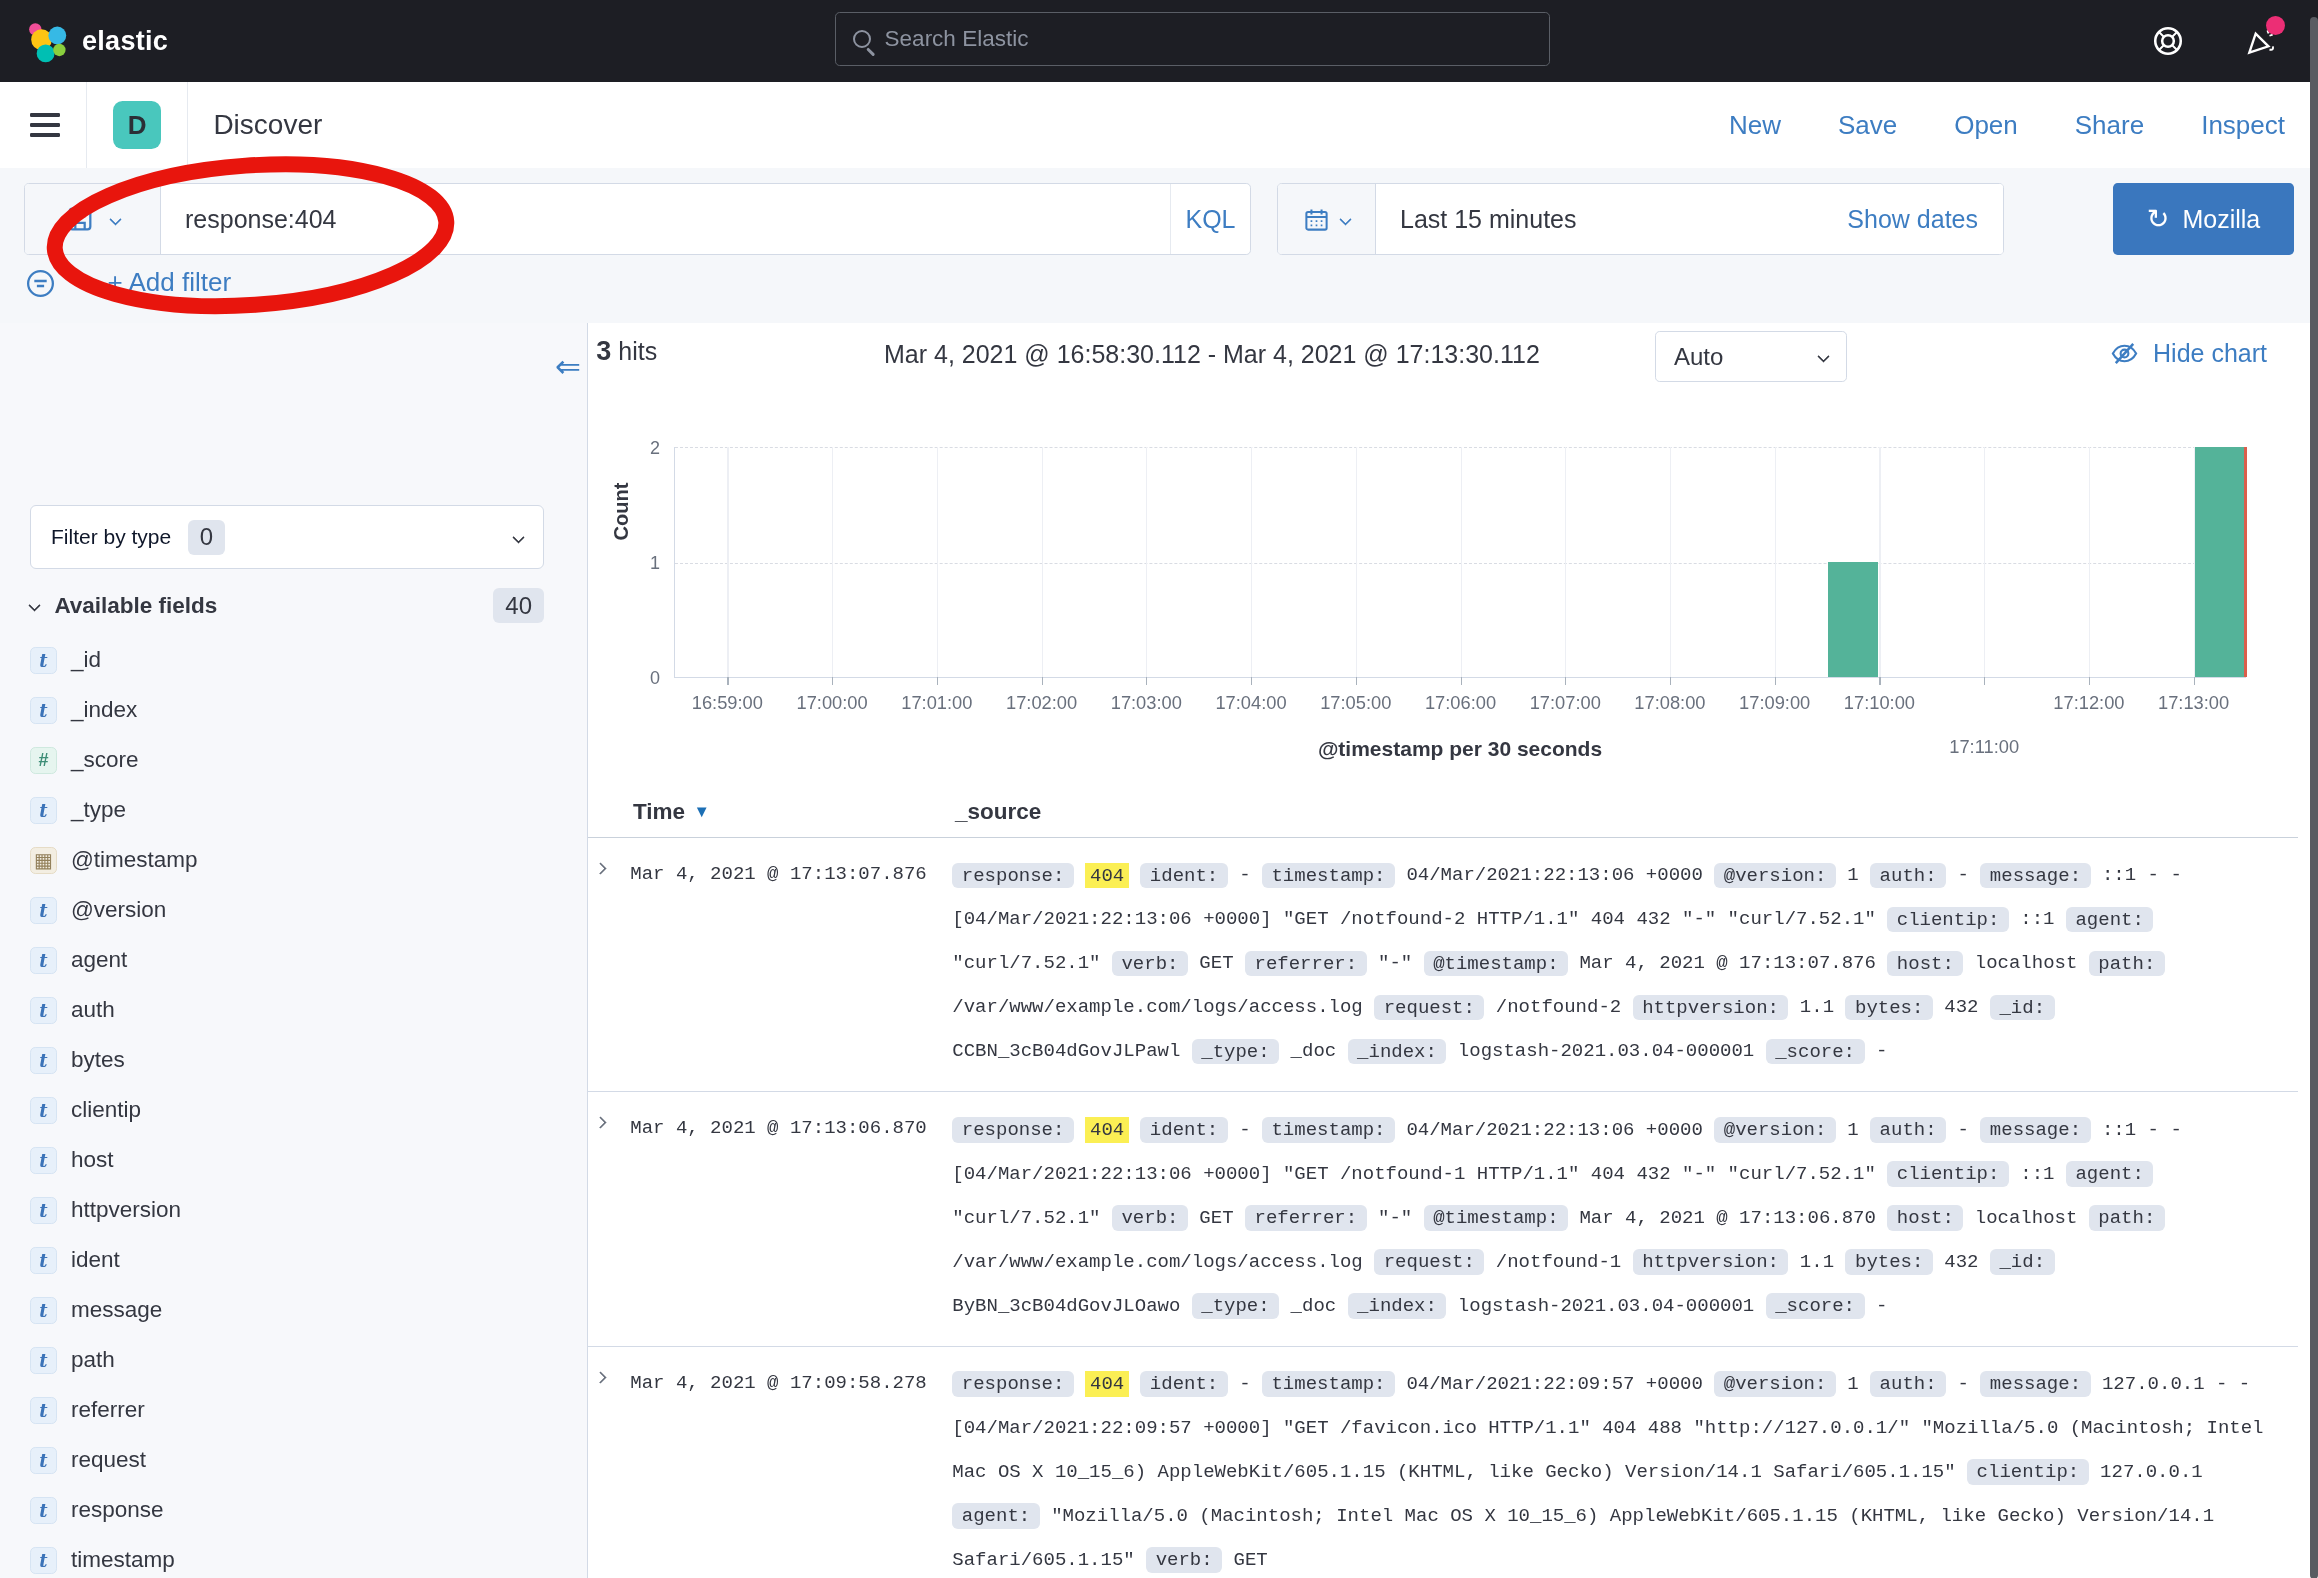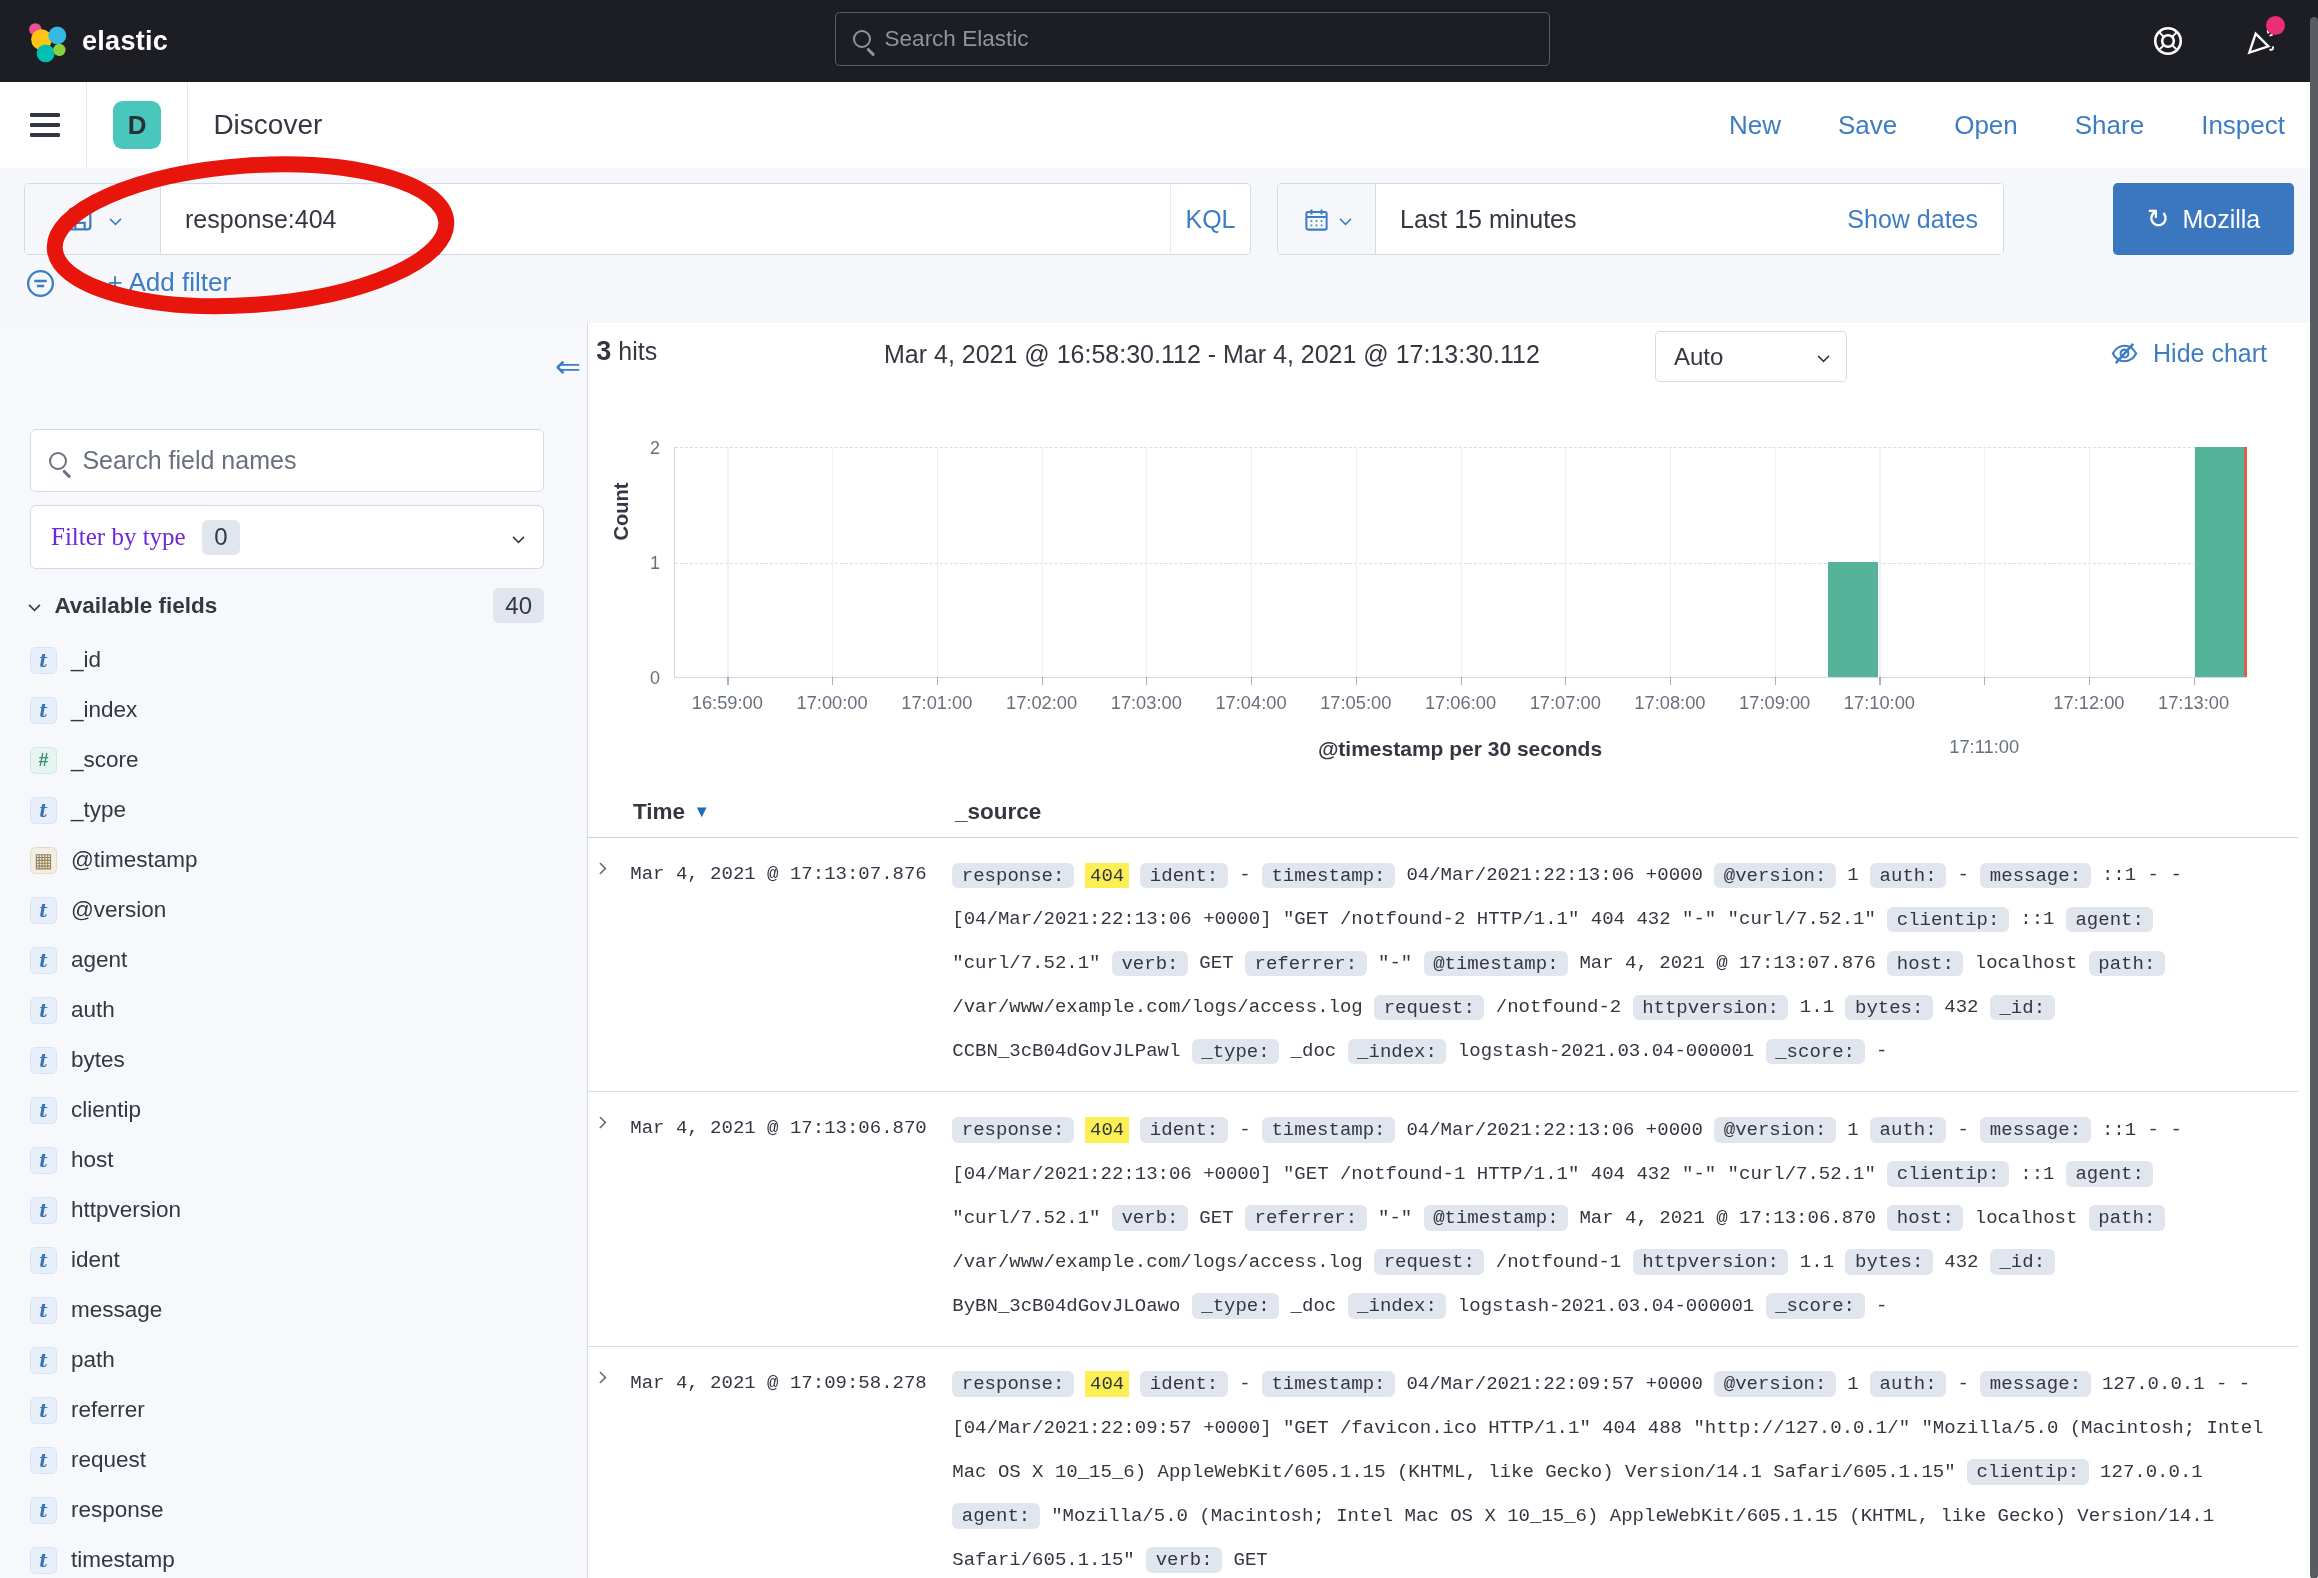--- a/index.html
+++ b/index.html
@@ -77,21 +77,21 @@
                   border:1.2px solid #D3DAE6; border-radius:6px; display:flex; align-items:center;
                   padding:0 18px; gap:15.4px; }
   .field-search .mag { border-color:#69707D; }
   .field-search .mag::after { background:#69707D; }
   .field-search input { border:none; outline:none; font-size:25px; color:#343741; width:100%;
                   background:transparent; font-family:"Liberation Sans",sans-serif; }
   .field-search input::placeholder { color:#69707D; }
   .type-box { position:absolute; left:30px; top:182px; width:514px; height:64px; background:#fff;
               border:1.2px solid #D3DAE6; border-radius:6px; display:flex; align-items:center;
               padding:0 20px; gap:16.6px; cursor:pointer; }
-  .type-box .t-label { font-size:25px; color:#6d28d9;font-family:Liberation Serif, serif; }
+  .type-box .t-label { font-size:21px; color:#0f172a; }
   .count-badge { background:#E0E5EE; border-radius:6px; padding:3.5px 12px; font-size:24px; color:#343741; }
   .type-box .chev { margin-left:auto; }
   .avail-row { position:absolute; left:30px; top:265px; width:514px; display:flex; align-items:center; gap:15.4px; cursor:pointer; }
   .avail-row .a-label { font-size:22.5px; font-weight:700; color:#343741; }
   .avail-row .count-badge { margin-left:auto; font-size:24px; }
   .field-list { position:absolute; left:30px; top:312px; width:544px; }
   .field-item { height:50px; display:flex; align-items:center; gap:14px; cursor:pointer; }
   .fbadge { width:27px; height:27px; border-radius:5.3px; display:flex; align-items:center;
             justify-content:center; font-size:18px; flex:none; }
   .fbadge.string { background:#E7F0FA; border:1.2px solid #D6E4F3; color:#3B73B8;
@@ -253,24 +253,20 @@
       <span class="filter-dash">–</span>
       <span class="add-filter">+ Add filter</span>
     </div>
   </div>
 
   <div class="content">
 
     <aside class="sidebar">
       <span class="collapse-ico">⇐</span>
 
-      <div class="field-search">
-        <span class="mag"></span>
-        <input type="text" placeholder="Search field names" style="">
-      </div>
 
       <div class="type-box">
         <span class="t-label">Filter by type</span>
         <span class="count-badge">0</span>
         <span class="chev small" style="border-color:#343741;"></span>
       </div>
 
       <div class="avail-row">
         <span class="chev small" style="border-color:#343741;"></span>
         <span class="a-label">Available fields</span>

